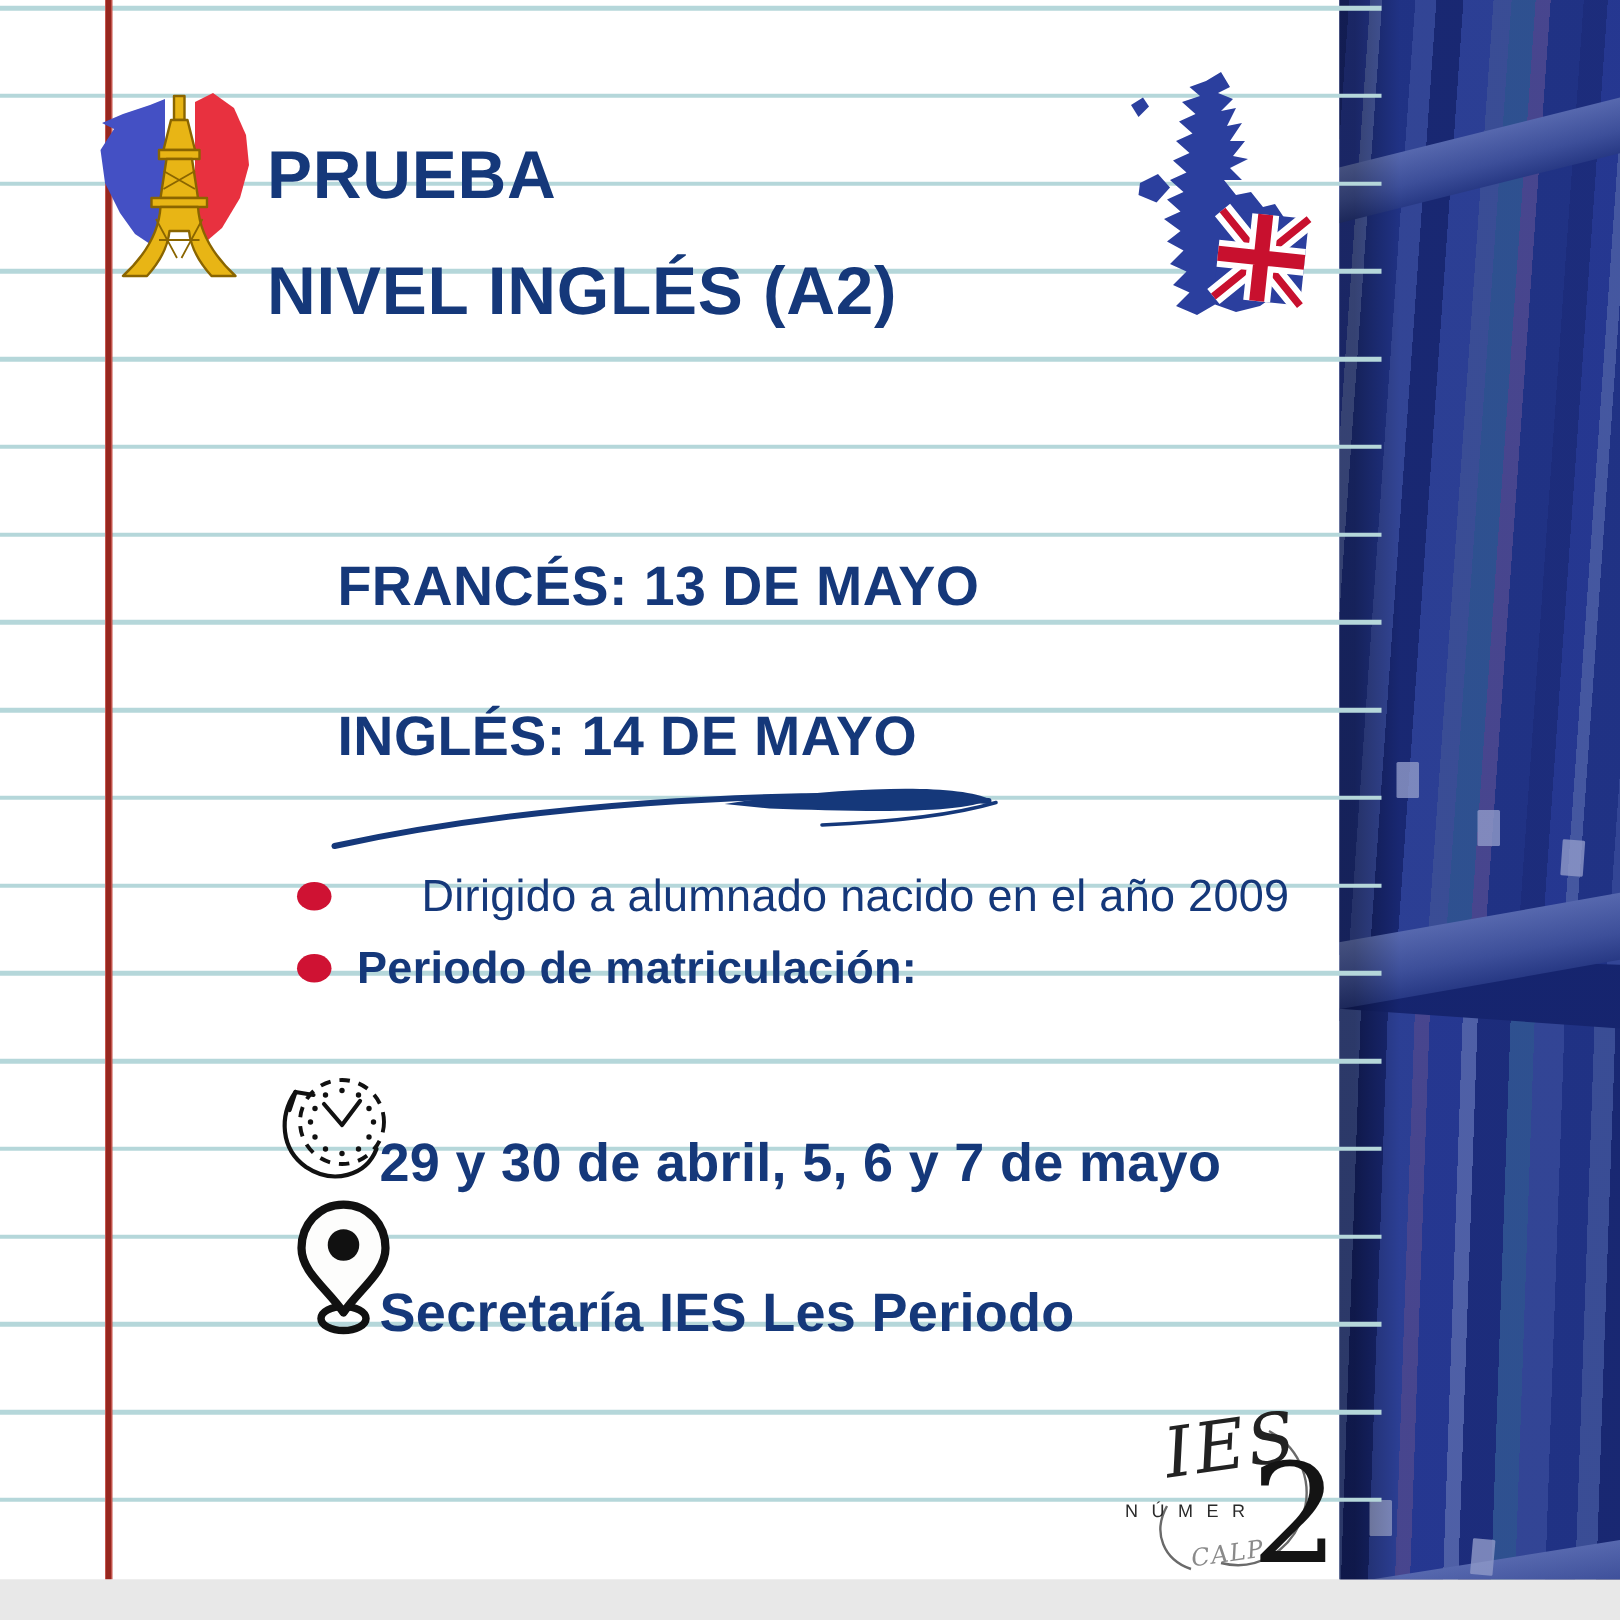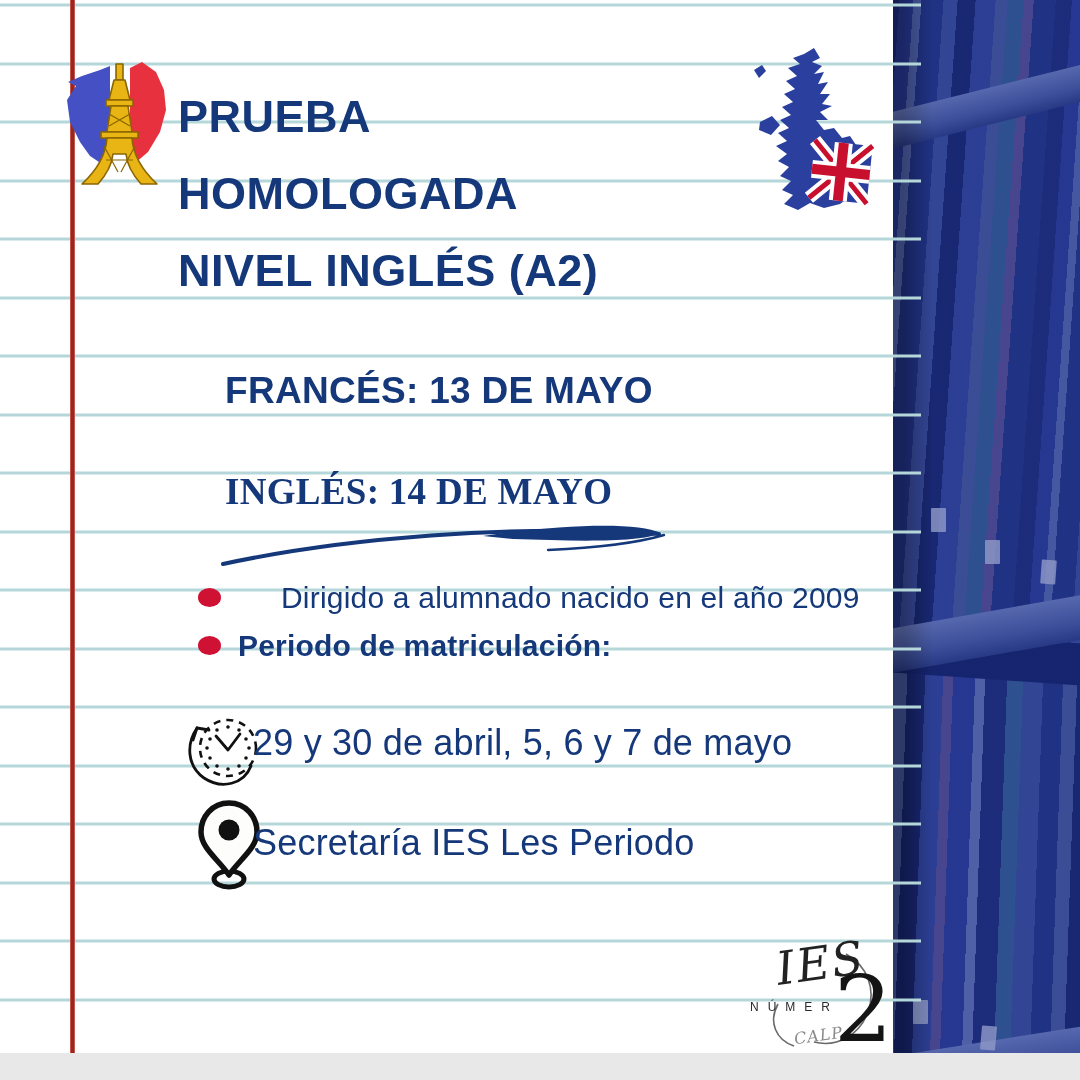--- a/index.html
+++ b/index.html
@@ -45,35 +45,35 @@
   
   .content{position:absolute;inset:0;z-index:5;}
   .abs{position:absolute;}
   .navy{color:#15387a;}
   
   .title{left:178px;top:78px;width:620px;font-size:45px;font-weight:700;
     letter-spacing:.5px;line-height:77px;}
   
   .exam{font-size:37px;font-weight:700;letter-spacing:.3px;}
   .exam-fr{left:225px;top:370px;text-align:right;}
-  .exam-en{left:225px;top:470px;font-family:Liberation Serif, serif;}
+  .exam-en{left:225px;top:470px;}
   .swoosh{left:213px;top:516px;}
   
   .bullet-row{left:198px;display:flex;align-items:flex-start;}
   .bullet-row-1{top:581px;gap:43px;}
   .bullet-row-2{top:629px;}
   .bullet-dot{width:23px;height:19px;border-radius:50%;background:#cf1233;margin:7px 17px 0 0;flex:0 0 auto;}
   .bullet-text{font-size:30px;letter-spacing:.2px;white-space:nowrap;}
   .bold{font-weight:700;}
   
   .clock-icon-box{left:180px;top:704px;}
   .row-text-1{left:253px;top:722px;}
   .pin-icon-box{left:192px;top:797px;}
   .row-text-2{left:253px;top:822px;}
-  .info-text{font-size:36px;font-weight:400;letter-spacing:.2px;white-space:nowrap;}
+  .info-text{font-size:36px;font-weight:700;letter-spacing:.2px;white-space:nowrap;margin-top:32px;}
   
   .france-box{left:60px;top:56px;}
   .uk-box{left:738px;top:46px;}
   
   .logo{left:742px;top:938px;width:160px;height:135px;}
   .logo-arc{position:absolute;left:0;top:0;}
   .logo-ies{position:absolute;left:34px;top:-2px;font-family:"DejaVu Serif",serif;font-style:italic;
     font-size:46px;color:#222;transform:rotate(-8deg);letter-spacing:2px;}
   .logo-word{position:absolute;left:8px;top:62px;font-size:12px;color:#2a2a2a;letter-spacing:9px;}
   .logo-2{position:absolute;left:92px;top:26px;font-family:"DejaVu Serif",serif;
@@ -119,21 +119,20 @@
         </g>
         <g stroke="#8a6500" stroke-width="1.2" fill="none">
           <path d="M49 58 L70 70 M70 58 L49 70"></path>
           <path d="M44 90 L58 116 M75 90 L61 116 M46 104 L73 104"></path>
         </g>
       </svg>
     </div>
 
     <div class="abs title navy">
       <div>PRUEBA</div>
-      <div>HOMOLOGADA</div>
       <div>NIVEL INGLÉS (A2)</div>
     </div>
 
     <div class="abs uk-box">
       <svg width="150" height="175" viewBox="0 0 150 175">
         <path d="M16 24 l8 -5 l4 6 l-7 7 Z" fill="#2b3f9e"></path>
         <path d="M22 76 l12 -6 l8 9 l-9 10 l-12 -5 Z" fill="#2b3f9e"></path>
         <path d="M66 8 L76 2 L82 12 L74 16 L84 20 L76 28 L86 26 L80 38 L90 36 L82 48 L92 48 L84 58 L94 60 L82 66 L90 74 L78 74 L86 84 L96 82 L104 92 L112 90 L120 102 L126 114 L118 124 L126 136 L116 148 L102 158 L86 162 L72 157 L60 164 L46 158 L55 149 L44 144 L53 135 L42 130 L51 121 L40 115 L49 108 L38 100 L49 95 L40 87 L51 82 L42 74 L53 69 L44 61 L55 56 L46 48 L57 43 L48 35 L59 30 L50 22 L62 18 L55 12 Z" fill="#2b3f9e"></path>
         <g transform="translate(77,94) rotate(6)">
           <rect x="0" y="0" width="58" height="58" fill="#2b3f9e"></rect>

